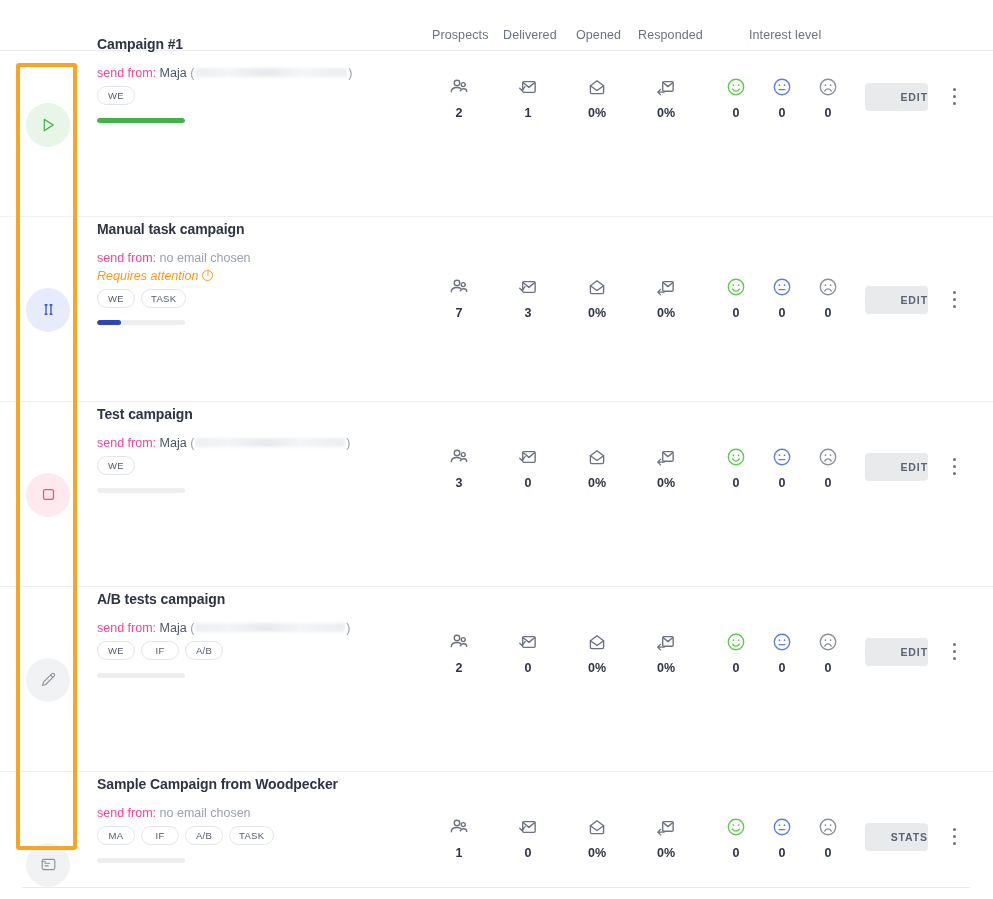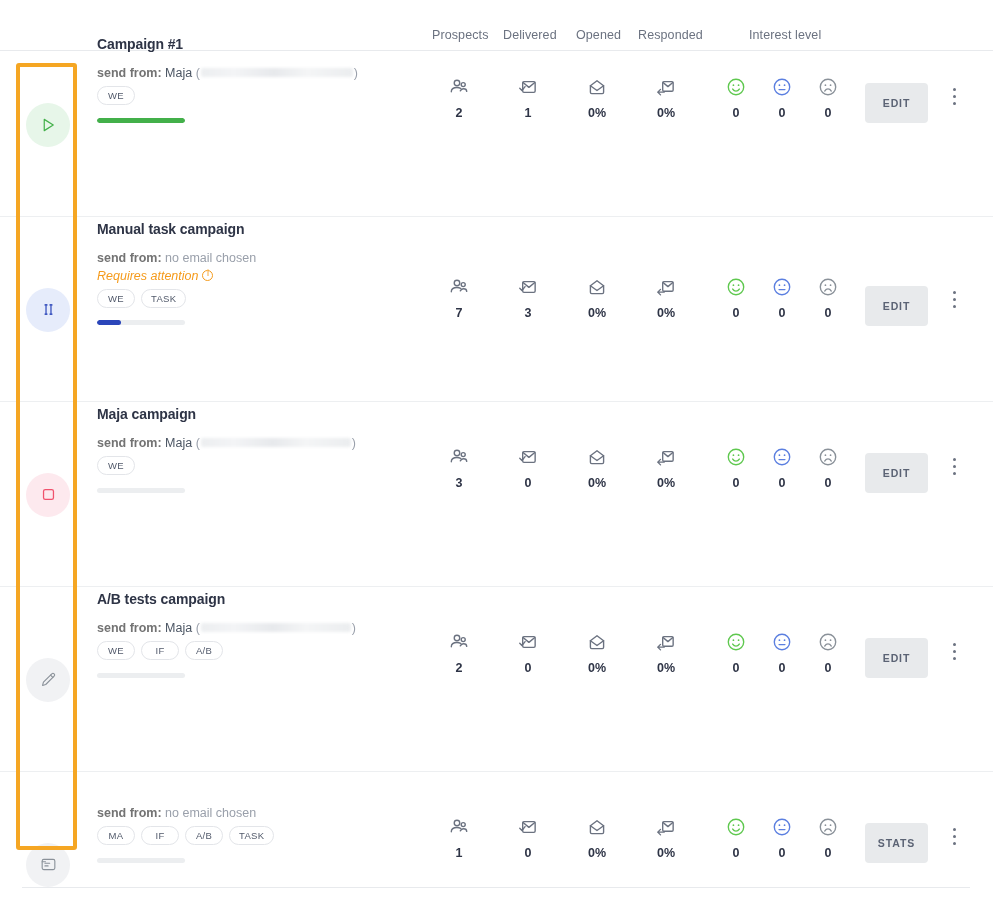--- a/index.html
+++ b/index.html
@@ -88,21 +88,21 @@
     letter-spacing: -0.1px;
   }
   .sendfrom {
     position: absolute;
     top: 34px;
     left: 0;
     font-size: 12.5px;
     white-space: nowrap;
     color: #9aa0ab;
   }
-  .sendfrom .lbl { color: #737373; font-weight: bold; }
+  .sendfrom .lbl { color: #ec4899; font-weight: normal; }
   .sendfrom .val { color: #9aa0ab; }
   .sendfrom .val.named { color: #4b5563; font-weight: normal; }
   .redact {
     display: inline-block;
     vertical-align: middle;
     height: 9px;
     border-radius: 2px;
     margin: 0 1px;
     position: relative;
     top: -1px;
@@ -200,30 +200,31 @@
     position: absolute;
     top: 0;
     left: 860px;
     width: 120px;
     height: 185px;
   }
   .act-btn {
     position: absolute;
     left: 5px;
     width: 63px;
-    height: 40px;
+    height: 28px;
     background: #e8eaec;
     border: none;
     border-radius: 4px;
     font-family: "Liberation Sans", sans-serif;
     font-size: 10.5px;
     font-weight: bold;
     letter-spacing: 0.9px;
     color: #5b6374;
     cursor: pointer;
+    text-align: right;
   }
   .kebab {
     position: absolute;
     left: 88px;
     width: 14px;
     height: 22px;
     cursor: pointer;
   }
   .kebab i {
     position: absolute;
@@ -479,21 +480,21 @@
     </div>
     <div class="row">
       <div class="status-cell">
         <div class="status-circle sc-stopped">
           <svg width="17" height="17" viewBox="0 0 24 24" fill="none" stroke="#f0526d" stroke-width="1.8" stroke-linecap="round">
             <rect x="5" y="5" width="14" height="14" rx="2.5"></rect>
           </svg>
         </div>
       </div>
       <div class="info">
-        <div class="camp-title">Maja campaign</div>
+        <div class="camp-title">Test campaign</div>
         <div class="sendfrom"><span class="lbl">send from:</span> <span class="val named">Maja</span> <span>(<span class="redact" style="width:150px"></span>)</span></div>
         <div class="tags" style="top: 54px;">
           <span class="tag">WE</span>
         </div>
         <div class="progress" style="top: 86px;"></div>
       </div>
       <div class="metrics">
         <div class="metric m0" style="top: 43px;">
           <div class="ico">
             <svg width="22" height="22" viewBox="0 0 24 24" fill="none" stroke="#6b7280" stroke-width="1.5" stroke-linecap="round" stroke-linejoin="round">
@@ -684,20 +685,21 @@
       <div class="status-cell">
         <div class="status-circle sc-neutral">
           <svg width="19" height="19" viewBox="0 0 24 24" fill="none" stroke="#8a9199" stroke-width="1.4" stroke-linecap="round" stroke-linejoin="round">
             <rect x="4" y="5.5" width="16" height="13" rx="2"></rect>
             <path d="M7.5 10.5 h6 M7.5 13.8 h4"></path>
             <path d="M4 8.6 h4.2"></path>
           </svg>
         </div>
       </div>
       <div class="info">
+        <div class="camp-title">Sample Campaign from Woodpecker</div>
         <div class="sendfrom"><span class="lbl">send from:</span> <span class="val">no email chosen</span></div>
         <div class="tags" style="top: 54px;">
           <span class="tag">MA</span>
           <span class="tag">IF</span>
           <span class="tag">A/B</span>
           <span class="tag">TASK</span>
         </div>
         <div class="progress" style="top: 86px;"></div>
       </div>
       <div class="metrics">

